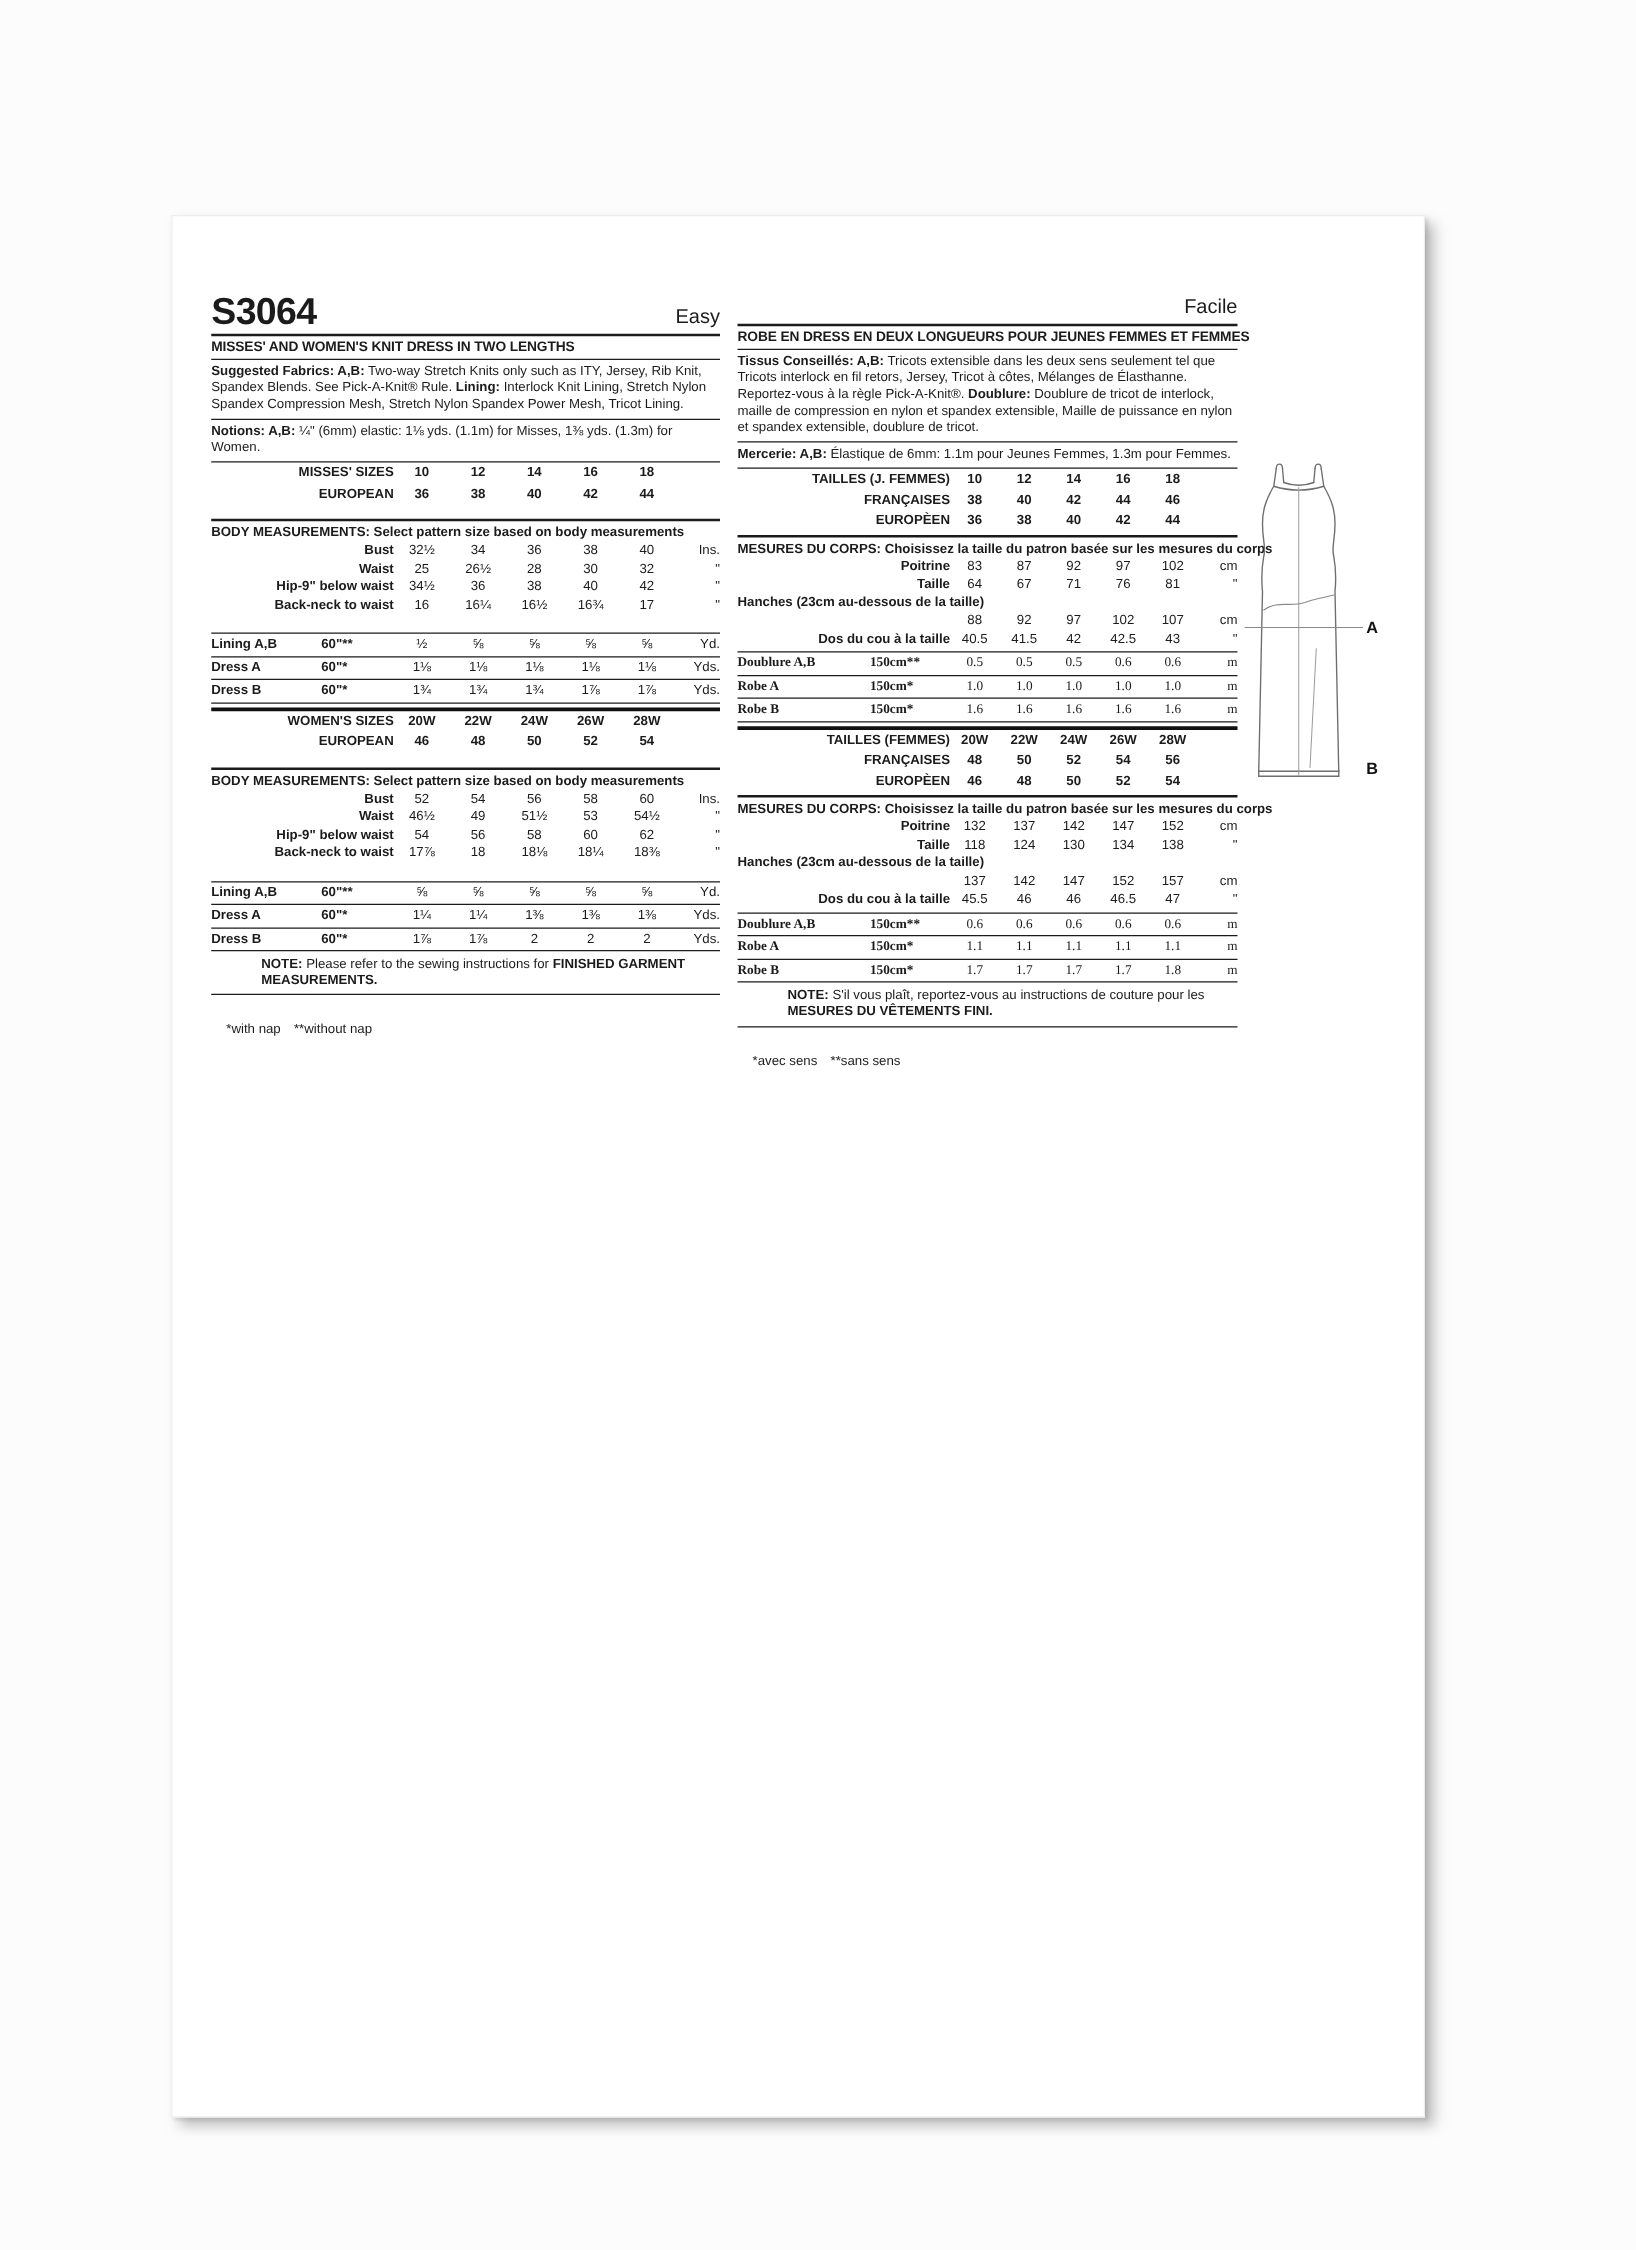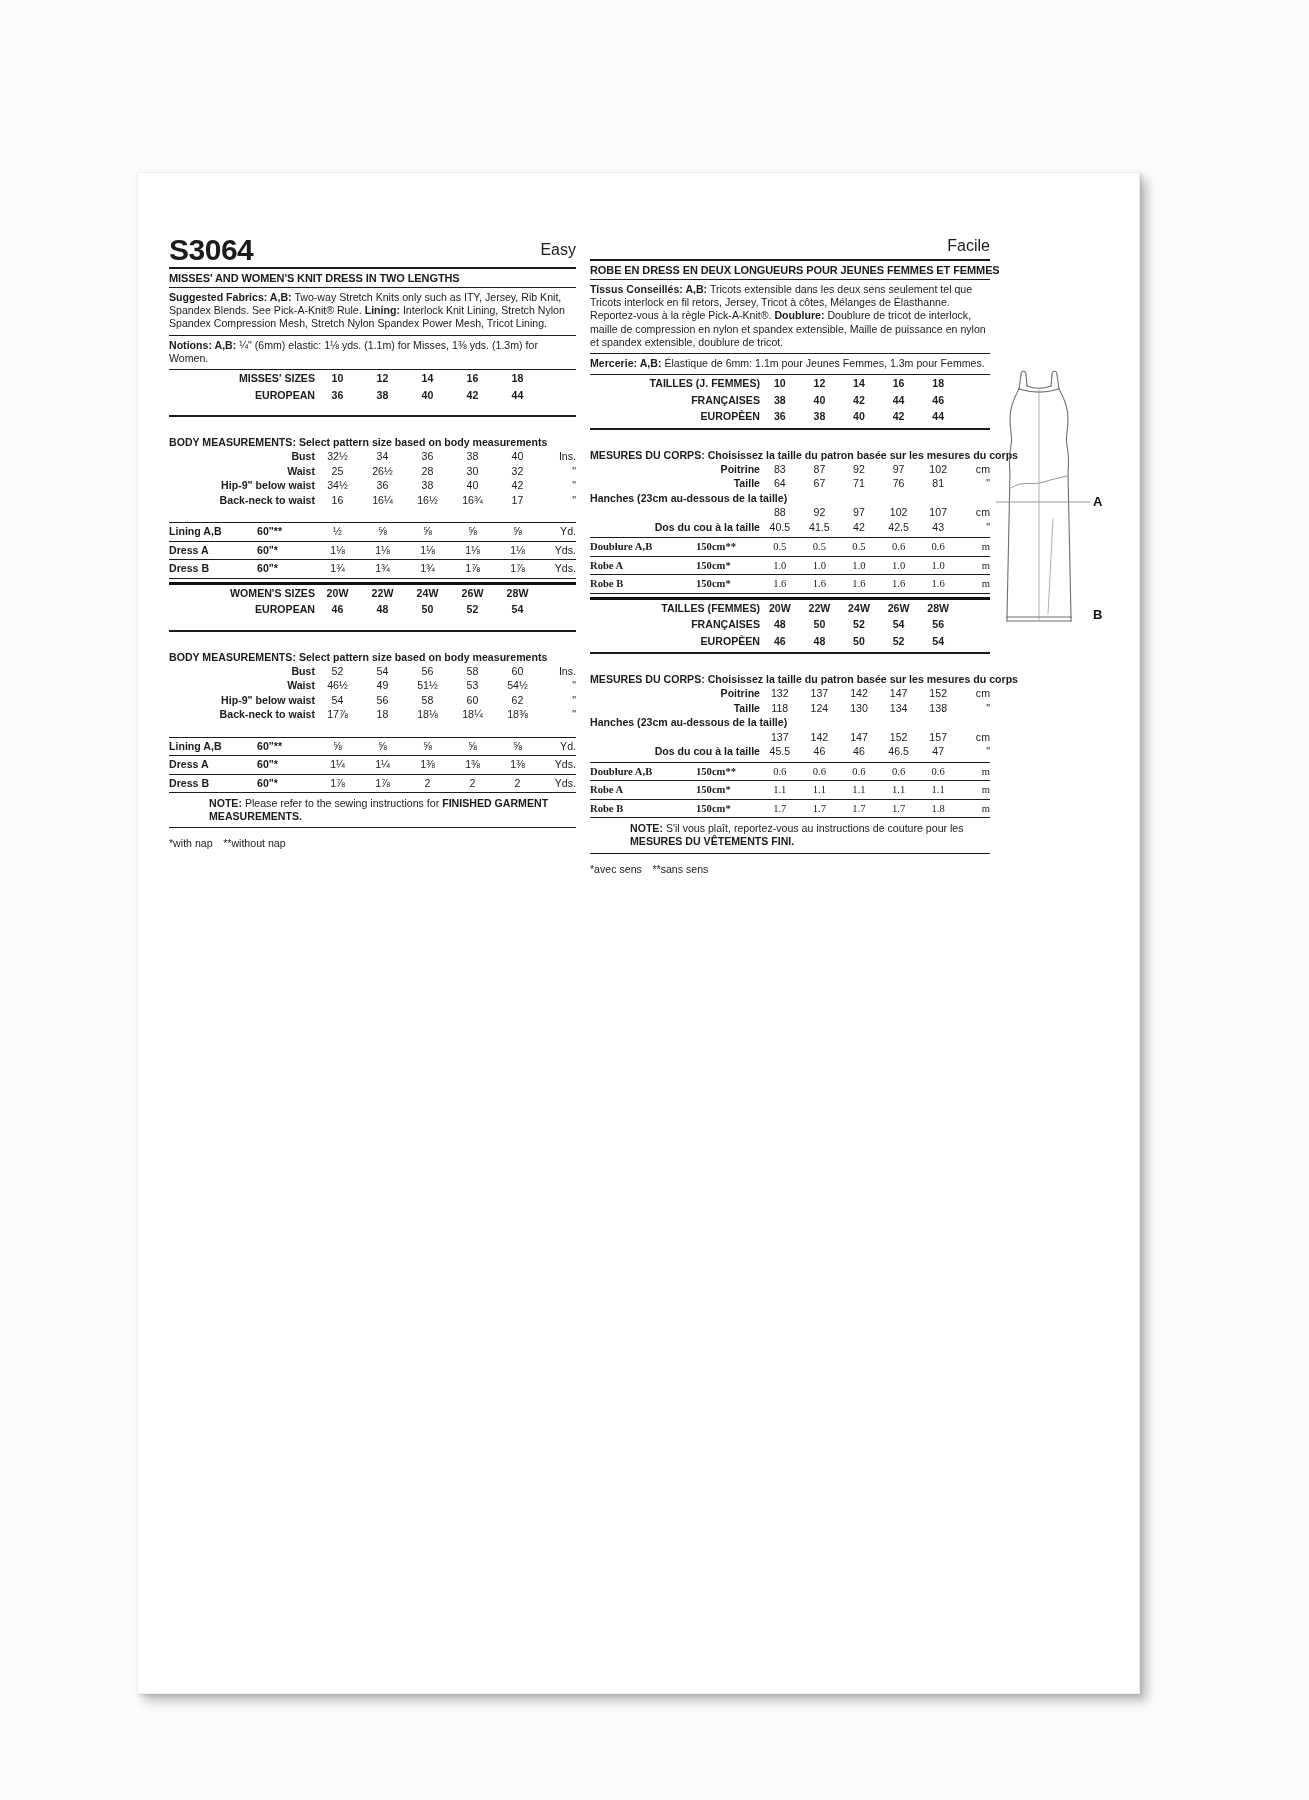--- a/index.html
+++ b/index.html
@@ -12,53 +12,53 @@
   }
   .sheet {
     position:absolute; left:137px; top:172px; width:1001px; height:1520px;
     background:#ffffff; border:1px solid #ededed;
     box-shadow: 7px 7px 10px rgba(130,130,130,.5), 2px 2px 3px rgba(160,160,160,.35);
   }
   .col { position:absolute; top:64px; display:flex; flex-direction:column; height:556px; }
   .col-en { left:31px;  width:407px; }
   .col-fr { left:452px; width:400px; }
 
-  .hdr-row { display:flex; justify-content:space-between; align-items:center; padding-bottom:4px; }
+  .hdr-row { display:flex; justify-content:space-between; align-items:flex-end; padding-bottom:4px; }
   .sku { font-size:30px; font-weight:700; letter-spacing:-0.5px; line-height:26px; }
   .difficulty { font-size:16px; line-height:18px; }
 
   .rule   { border-top:1px solid #1b1b1b; height:0; }
   .rule-2 { border-top:2px solid #1b1b1b; height:0; }
   .rule-3 { border-top:3px solid #111;    height:0; }
   .mt  { margin-top:12px; }
   .mt-s{ margin-top:3px;font-family:Liberation Serif, serif; }
 
   .col-title { font-weight:700; font-size:11px; padding:3px 0 3px; letter-spacing:-0.1px; white-space:nowrap; }
   .para { margin:0; padding:3px 0 4px; font-size:10.6px; line-height:13.2px; }
   .b { font-weight:700; }
 
-  .tbl-hdr { font-weight:700; font-size:10.6px; line-height:14px; padding-top:18px; white-space:nowrap; }
+  .tbl-hdr { font-weight:700; font-size:10.6px; line-height:14px; padding-top:2px; white-space:nowrap; }
 
   .t-row { display:grid; align-items:baseline; font-size:10.6px; line-height:14.5px; }
   .col-en .t-row { grid-template-columns: 88px 58px repeat(5,1fr) 36px; }
   .col-fr .t-row { grid-template-columns: 106px 64px repeat(5,1fr) 32px; }
   .t-label { font-weight:700; white-space:nowrap; }
   .t-label.wide { grid-column:1 / 3;text-align:right; }
   .t-label.full { grid-column:1 / -1; }
   .t-spec { font-weight:700; }
   .t-val  { text-align:center; }
   .t-unit { text-align:right; }
   .sizes .t-row { font-weight:700; line-height:16.5px; }
   .yardage { border-bottom:1px solid #1b1b1b; }
   .yardage .t-row { border-top:1px solid #1b1b1b; line-height:17.5px; }
   .gap-top { margin-top:15px; }
 
   .note { padding-top:4px;margin-left:40px; }
   .footblock { margin-top:auto; }
-  .footnote { margin:0; padding-top:9px; font-size:10.6px; }
+  .footnote { margin:12px; padding-top:9px; font-size:10.6px; }
 
   .figure { position:absolute; left:856px; top:186px; width:130px; height:300px; }
   .figure svg { position:absolute; left:0; top:0; }
   .view-label { position:absolute; font-size:13px; font-weight:700; color:#111; }
   .label-a { left:99px; top:135px; }
   .label-b { left:99px; top:248px; }
 </style>
 </head>
 <body>
 

